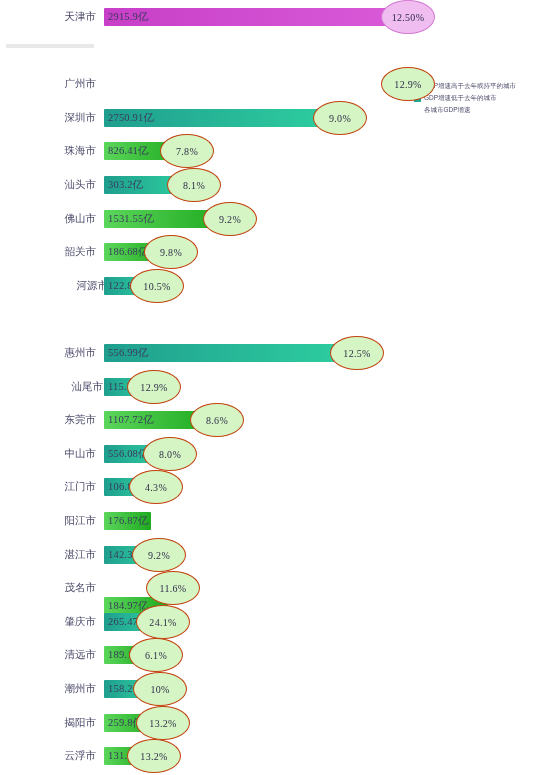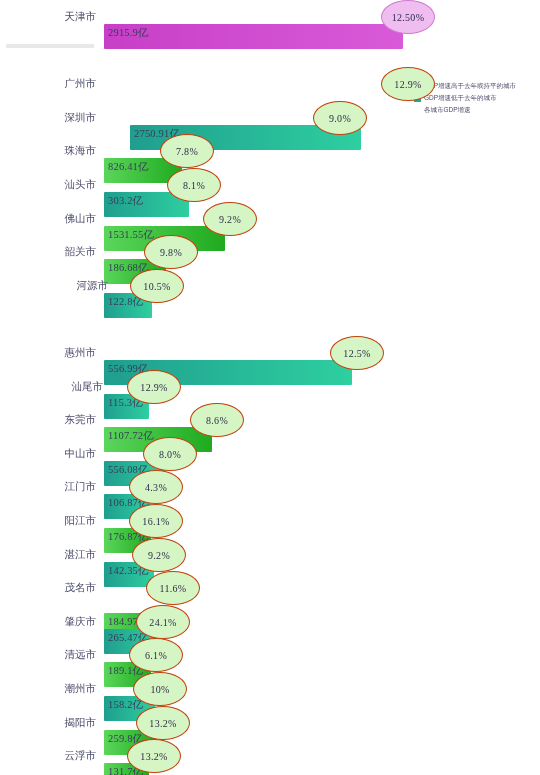--- a/index.html
+++ b/index.html
@@ -38,22 +38,22 @@
     text-align: right;
     padding-right: 4px;
     font-size: 10.5px;
     color: #4a4a6a;
     white-space: nowrap;
     box-sizing: border-box;
   }
   .bar {
     position: absolute;
     left: 104px;
-    top: 24px;
-    height: 25px;
+    top: 8px;
+    height: 18px;
     border-radius: 1px;
     text-align: center;
   }
   .bar-value {
     position: absolute;
     left: 4px;
     top: 0;
     height: 18px;
     line-height: 18px;
     font-size: 10.5px;
@@ -145,21 +145,21 @@
     </div>
     <div class="row" style="top: 33.6px;">
       <div class="cat-label"></div>
     </div>
     <div class="row" style="top: 67.2px;">
       <div class="cat-label">广州市</div>
       <div class="bubble" style="left: 381px;">12.9%</div>
     </div>
     <div class="row" style="top: 100.8px;">
       <div class="cat-label">深圳市</div>
-      <div class="bar" style="width: 231px; background: linear-gradient(to right, rgb(31, 158, 142), rgb(46, 207, 160)); margin-left: 26px;">
+      <div class="bar" style="width: 231px; background: linear-gradient(to right, rgb(31, 158, 142), rgb(46, 207, 160));">
         <div class="bar-value">2750.91亿</div>
       </div>
       <div class="bubble" style="left: 313px;">9.0%</div>
     </div>
     <div class="row" style="top: 134.4px;">
       <div class="cat-label">珠海市</div>
       <div class="bar" style="width: 78px; background: linear-gradient(to right, rgb(91, 214, 91), rgb(31, 170, 31));">
         <div class="bar-value">826.41亿</div>
       </div>
       <div class="bubble" style="left: 160px;">7.8%</div>
@@ -225,21 +225,20 @@
       <div class="bar" style="width: 47px; background: linear-gradient(to right, rgb(31, 158, 142), rgb(46, 207, 160));">
         <div class="bar-value">106.87亿</div>
       </div>
       <div class="bubble" style="left: 129px;">4.3%</div>
     </div>
     <div class="row" style="top: 504px;">
       <div class="cat-label">阳江市</div>
       <div class="bar" style="width: 47px; background: linear-gradient(to right, rgb(91, 214, 91), rgb(31, 170, 31));">
         <div class="bar-value">176.87亿</div>
       </div>
-      <div class="bubble" style="left: 129px;">16.1%</div>
     </div>
     <div class="row" style="top: 537.6px;">
       <div class="cat-label">湛江市</div>
       <div class="bar" style="width: 50px; background: linear-gradient(to right, rgb(31, 158, 142), rgb(46, 207, 160));">
         <div class="bar-value">142.35亿</div>
       </div>
       <div class="bubble" style="left: 132px;">9.2%</div>
     </div>
     <div class="row" style="top: 571.2px;">
       <div class="cat-label">茂名市</div>

